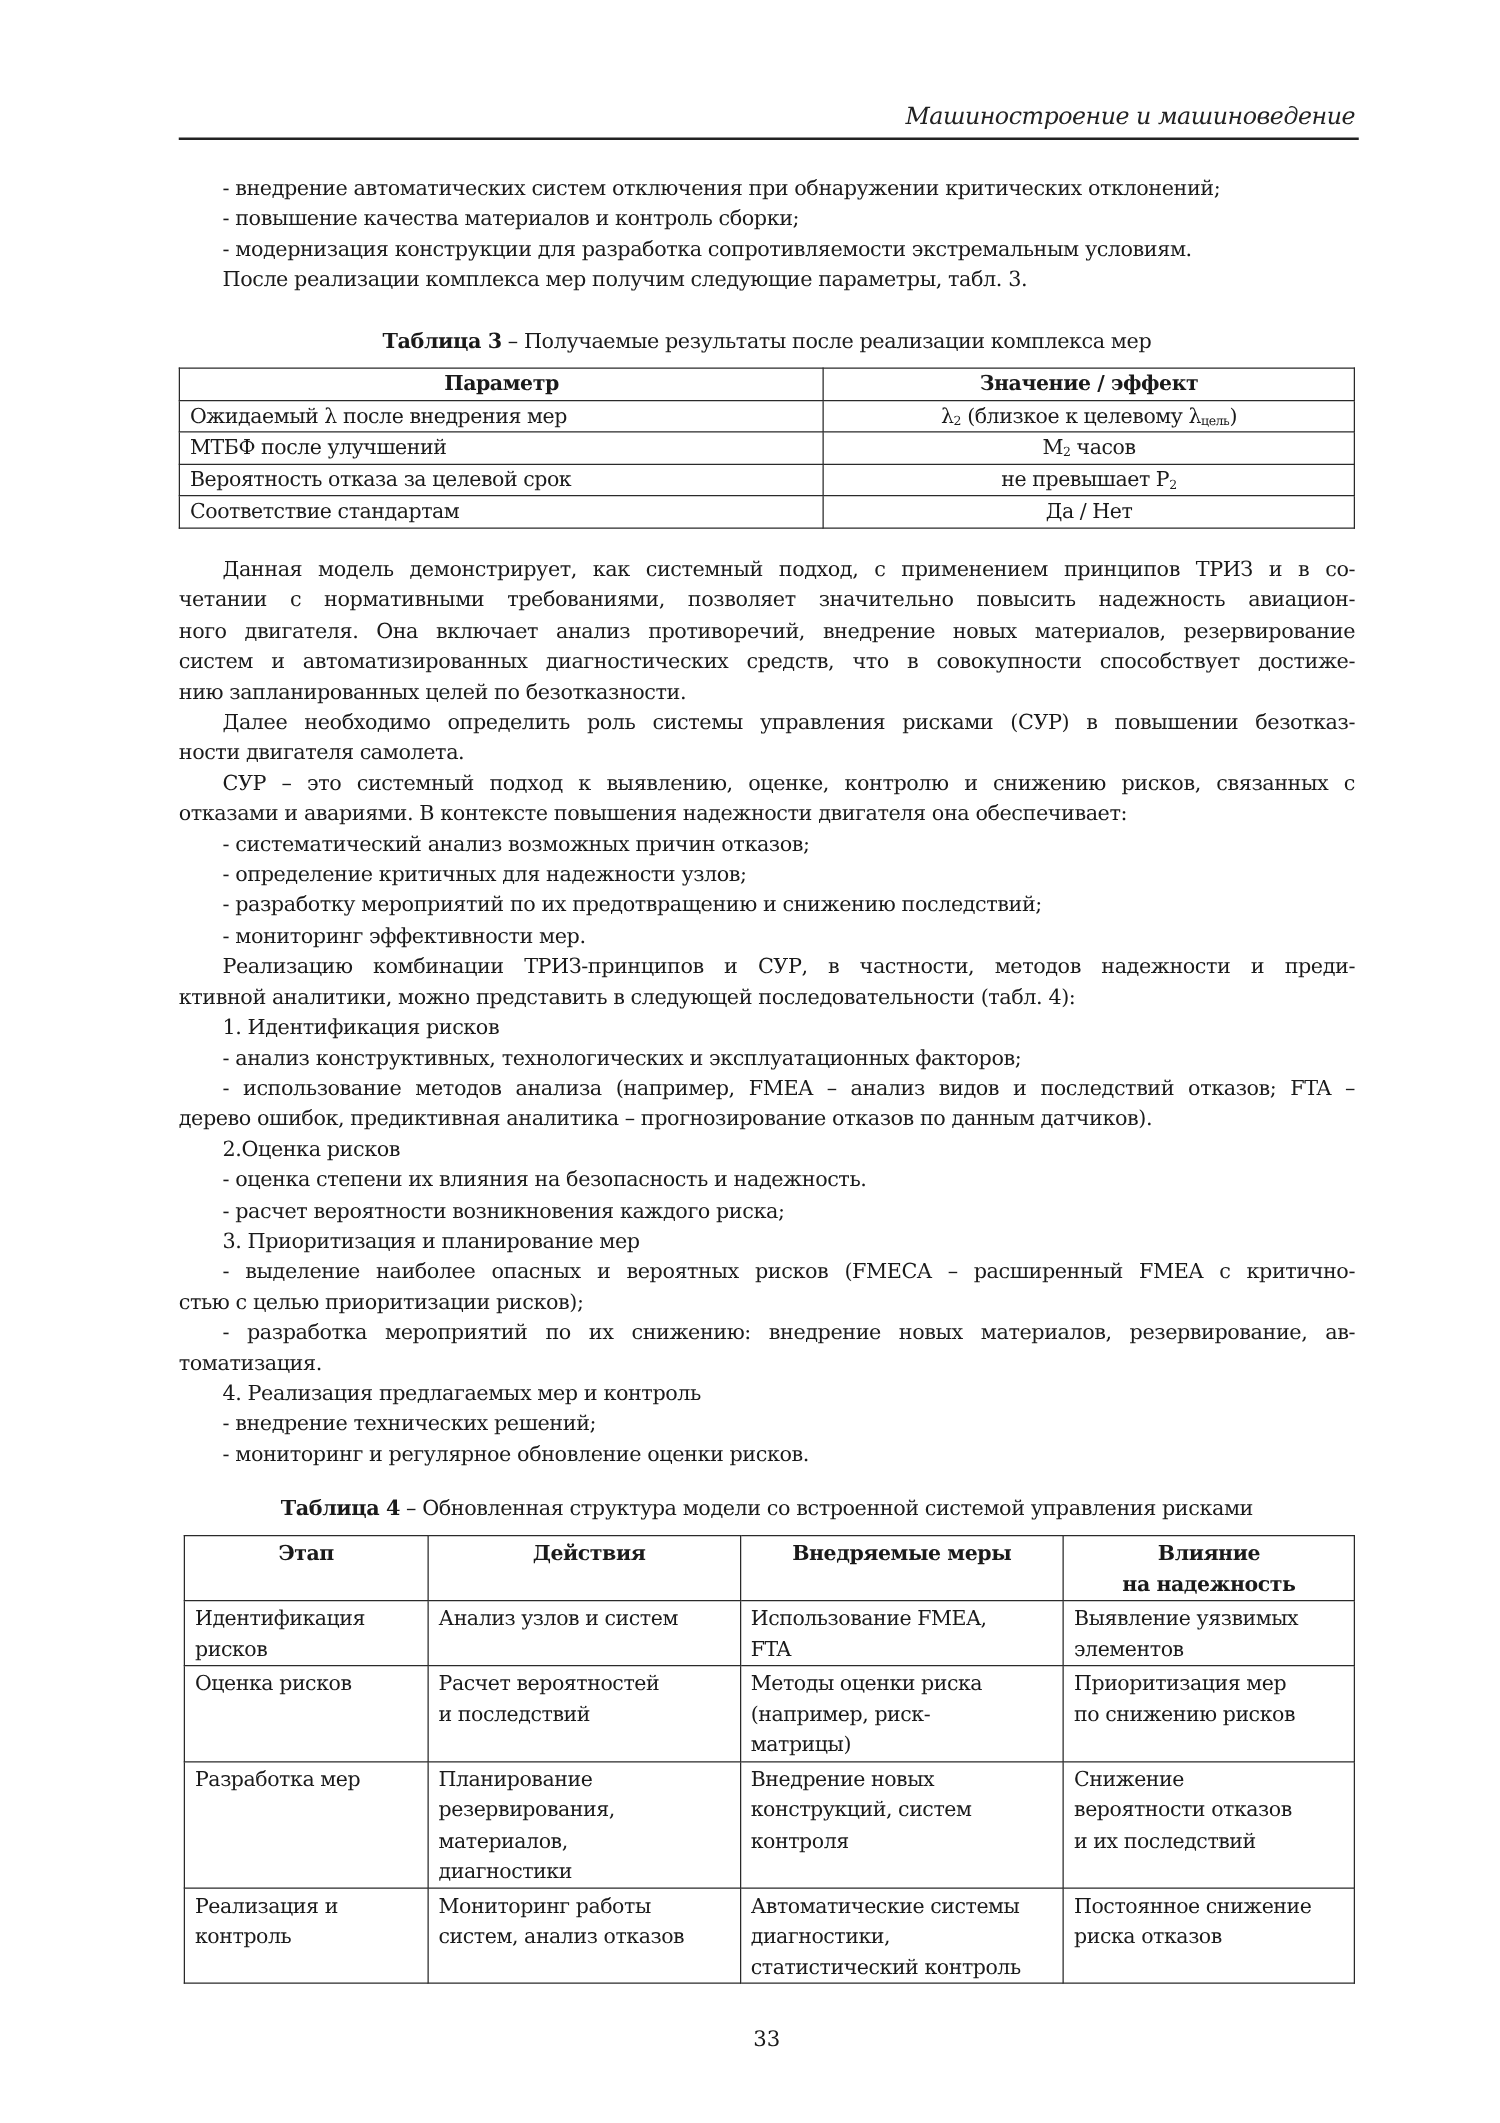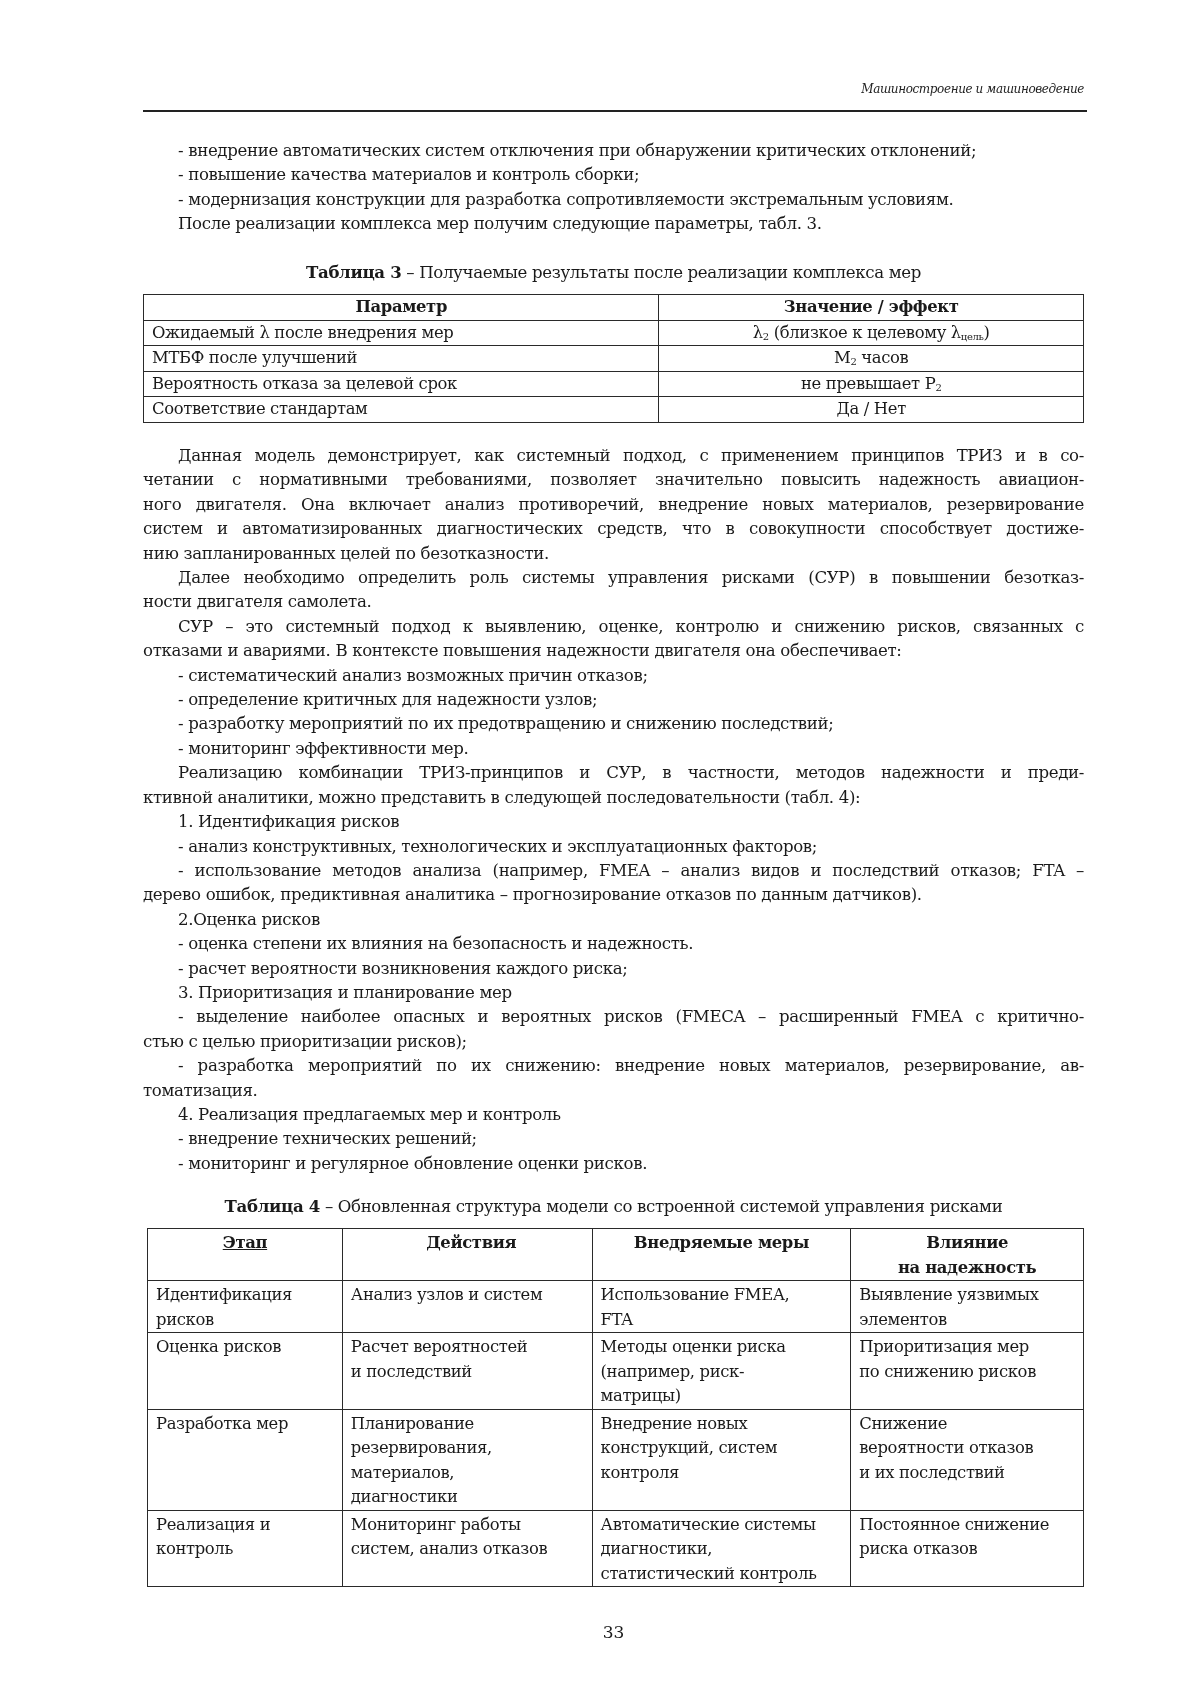--- a/index.html
+++ b/index.html
@@ -1,20 +1,20 @@
 <!DOCTYPE html>
 <html><head>
 <meta charset="utf-8">
 <style>
   html, body { margin: 0; padding: 0; background: #ffffff; }
   body { width: 1200px; height: 1698px; position: relative; overflow: hidden;
          font-family: "DejaVu Serif", "Liberation Serif", serif; color: #1a1a1a; }
   .page { position: absolute; left: 143px; top: 0; width: 941px; }
   .running-head { position: absolute; top: 82px; right: 0; font-style: italic;
-                  font-size: 12px; letter-spacing: -0.4px; color: #222; white-space: nowrap; }
+                  font-size: 19px; letter-spacing: -0.4px; color: #222; white-space: nowrap; }
   .head-rule { position: absolute; top: 110px; left: 0; width: 944px; height: 0;
                border-top: 2.5px solid #222; }
   .body { position: absolute; top: 139px; left: 0; width: 941px;
           font-size: 16.6px; line-height: 24.4px; letter-spacing: -0.35px; }
   .line { white-space: nowrap; }
   .ind { padding-left: 35px; }
   .just { text-align: justify; text-align-last: justify; white-space: normal; }
   .caption { text-align: center; font-size: 16.6px; letter-spacing: -0.35px; }
   .caption b { font-weight: bold; }
   table { border-collapse: collapse; }
@@ -127,21 +127,21 @@
 
   <table class="t4" id="t4">
     <colgroup>
       <col style="width:195px">
         <col style="width:250px">
         <col style="width:259px">
         <col style="width:233px">
     </colgroup>
     <thead>
         <tr id="t4-head">
-          <th style="height: 46px; text-decoration: underline;">
+          <th style="height: 46px;">
             <div>Этап</div>
           </th>
           <th style="height: 46px; padding-left: 16px;">
             <div>Действия</div>
           </th>
           <th style="height: 46px;">
             <div>Внедряемые меры</div>
           </th>
           <th style="height: 46px;">
             <div>Влияние</div>

